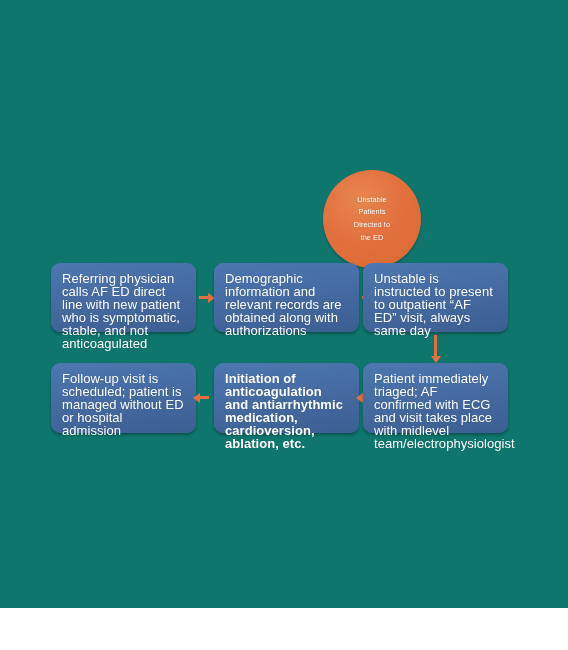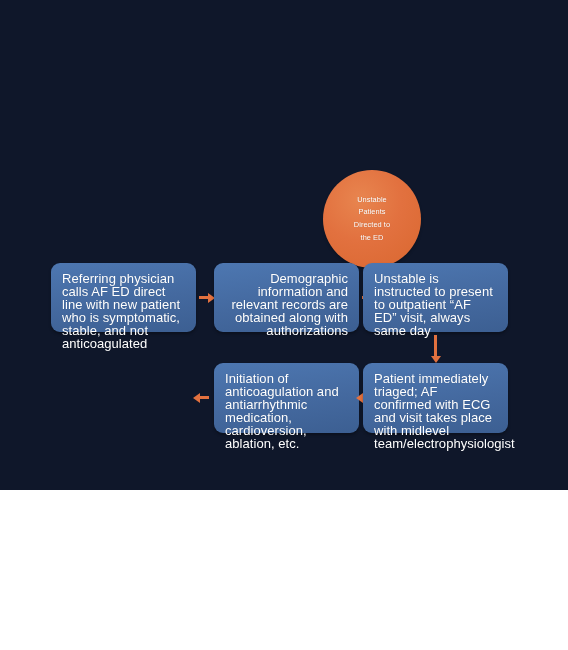--- a/index.html
+++ b/index.html
@@ -10,22 +10,22 @@
   body {
     width: 568px;
     height: 650px;
     font-family: "Liberation Sans", sans-serif;
     overflow: hidden;
   }
 
   #canvas {
     position: relative;
     width: 568px;
-    height: 490px;
-    background: #0f172a;
+    height: 608px;
+    background: #0f766e;
   }
 
   
   .node-box {
     position: absolute;
     box-sizing: border-box;
     border-radius: 9px;
     background: linear-gradient(170deg, #4a74ae 0%, #44699f 45%, #3f6characters 100%);
     background: linear-gradient(172deg, #4c76b0 0%, #44699f 55%, #3d6losing 100%);
     background: linear-gradient(172deg, #4d77b1 0%, #44699f 55%, #3c5f92 100%);
@@ -39,25 +39,25 @@
     color: #ffffff;
     font-size: 13px;
     line-height: 13.1px;
     letter-spacing: 0.05px;
     white-space: pre-line;
     text-shadow: 0 0 1px rgba(0,0,0,0.18);
   }
 
   
   #box-referral       { left: 51px;  top: 263px; width: 145px; height: 69px; }
-  #box-demographics   { left: 214px; top: 263px; width: 145px; height: 69px; text-align: right; }
+  #box-demographics   { left: 214px; top: 263px; width: 145px; height: 69px; }
   #box-outpatient     { left: 363px; top: 263px; width: 145px; height: 69px; }
 
   #box-followup       { left: 51px;  top: 363px; width: 145px; height: 70px; }
-  #box-initiation     { left: 214px; top: 363px; width: 145px; height: 70px; }
+  #box-initiation     { left: 214px; top: 363px; width: 145px; height: 70px; font-weight: bold; }
   #box-triage         { left: 363px; top: 363px; width: 145px; height: 70px; }
 
   
   #circle-unstable {
     position: absolute;
     left: 323px;
     top: 170px;
     width: 98px;
     height: 98px;
     border-radius: 50%;
@@ -141,20 +141,23 @@
   </div>
 
   <div class="arrow-h right" id="arrow-demographics-to-outpatient"></div>
 
   <div class="node-box" id="box-outpatient">
     <span class="node-text">Unstable is instructed to present to outpatient “AF ED” visit, always same day</span>
   </div>
 
   <div class="arrow-v" id="arrow-outpatient-to-triage"></div>
 
+  <div class="node-box" id="box-followup">
+    <span class="node-text">Follow-up visit is scheduled; patient is managed without ED or hospital admission</span>
+  </div>
 
   <div class="arrow-h left" id="arrow-initiation-to-followup"></div>
 
   <div class="node-box" id="box-initiation">
     <span class="node-text">Initiation of anticoagulation and antiarrhythmic medication, cardioversion, ablation, etc.</span>
   </div>
 
   <div class="arrow-h left" id="arrow-triage-to-initiation"></div>
 
   <div class="node-box" id="box-triage">

